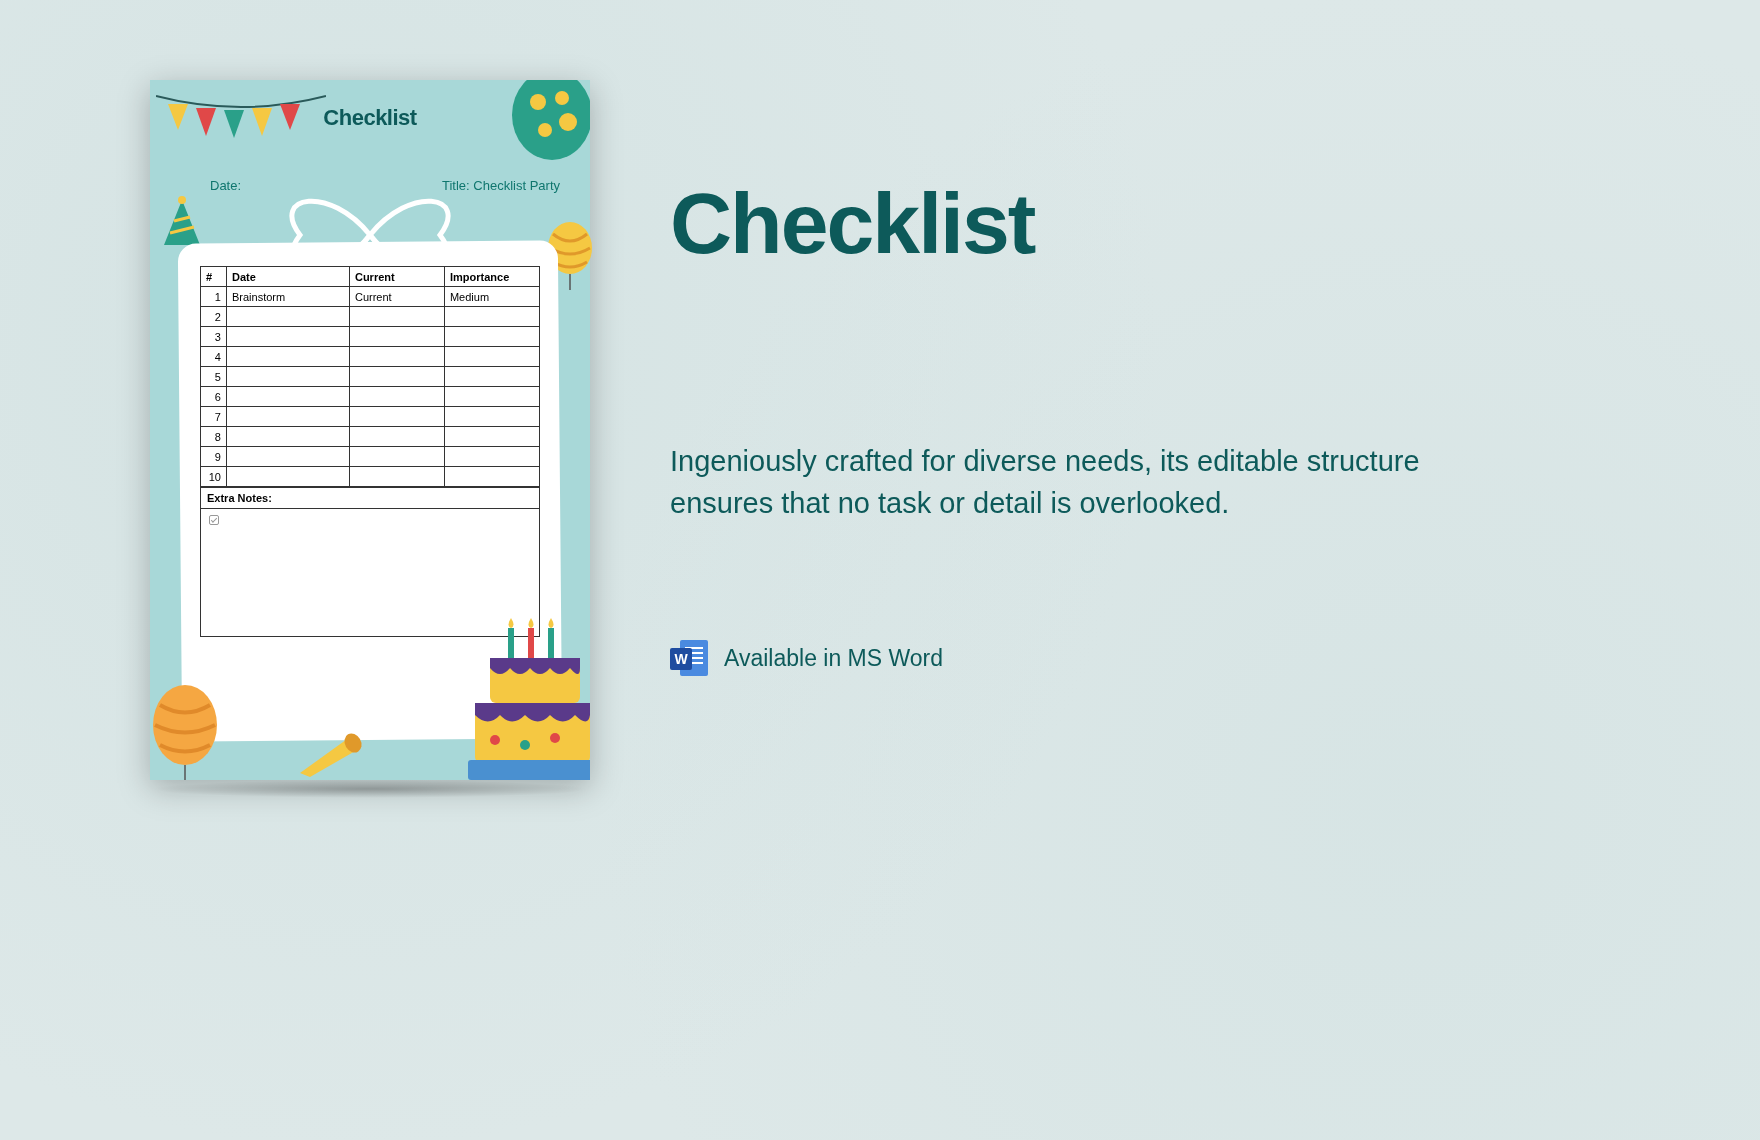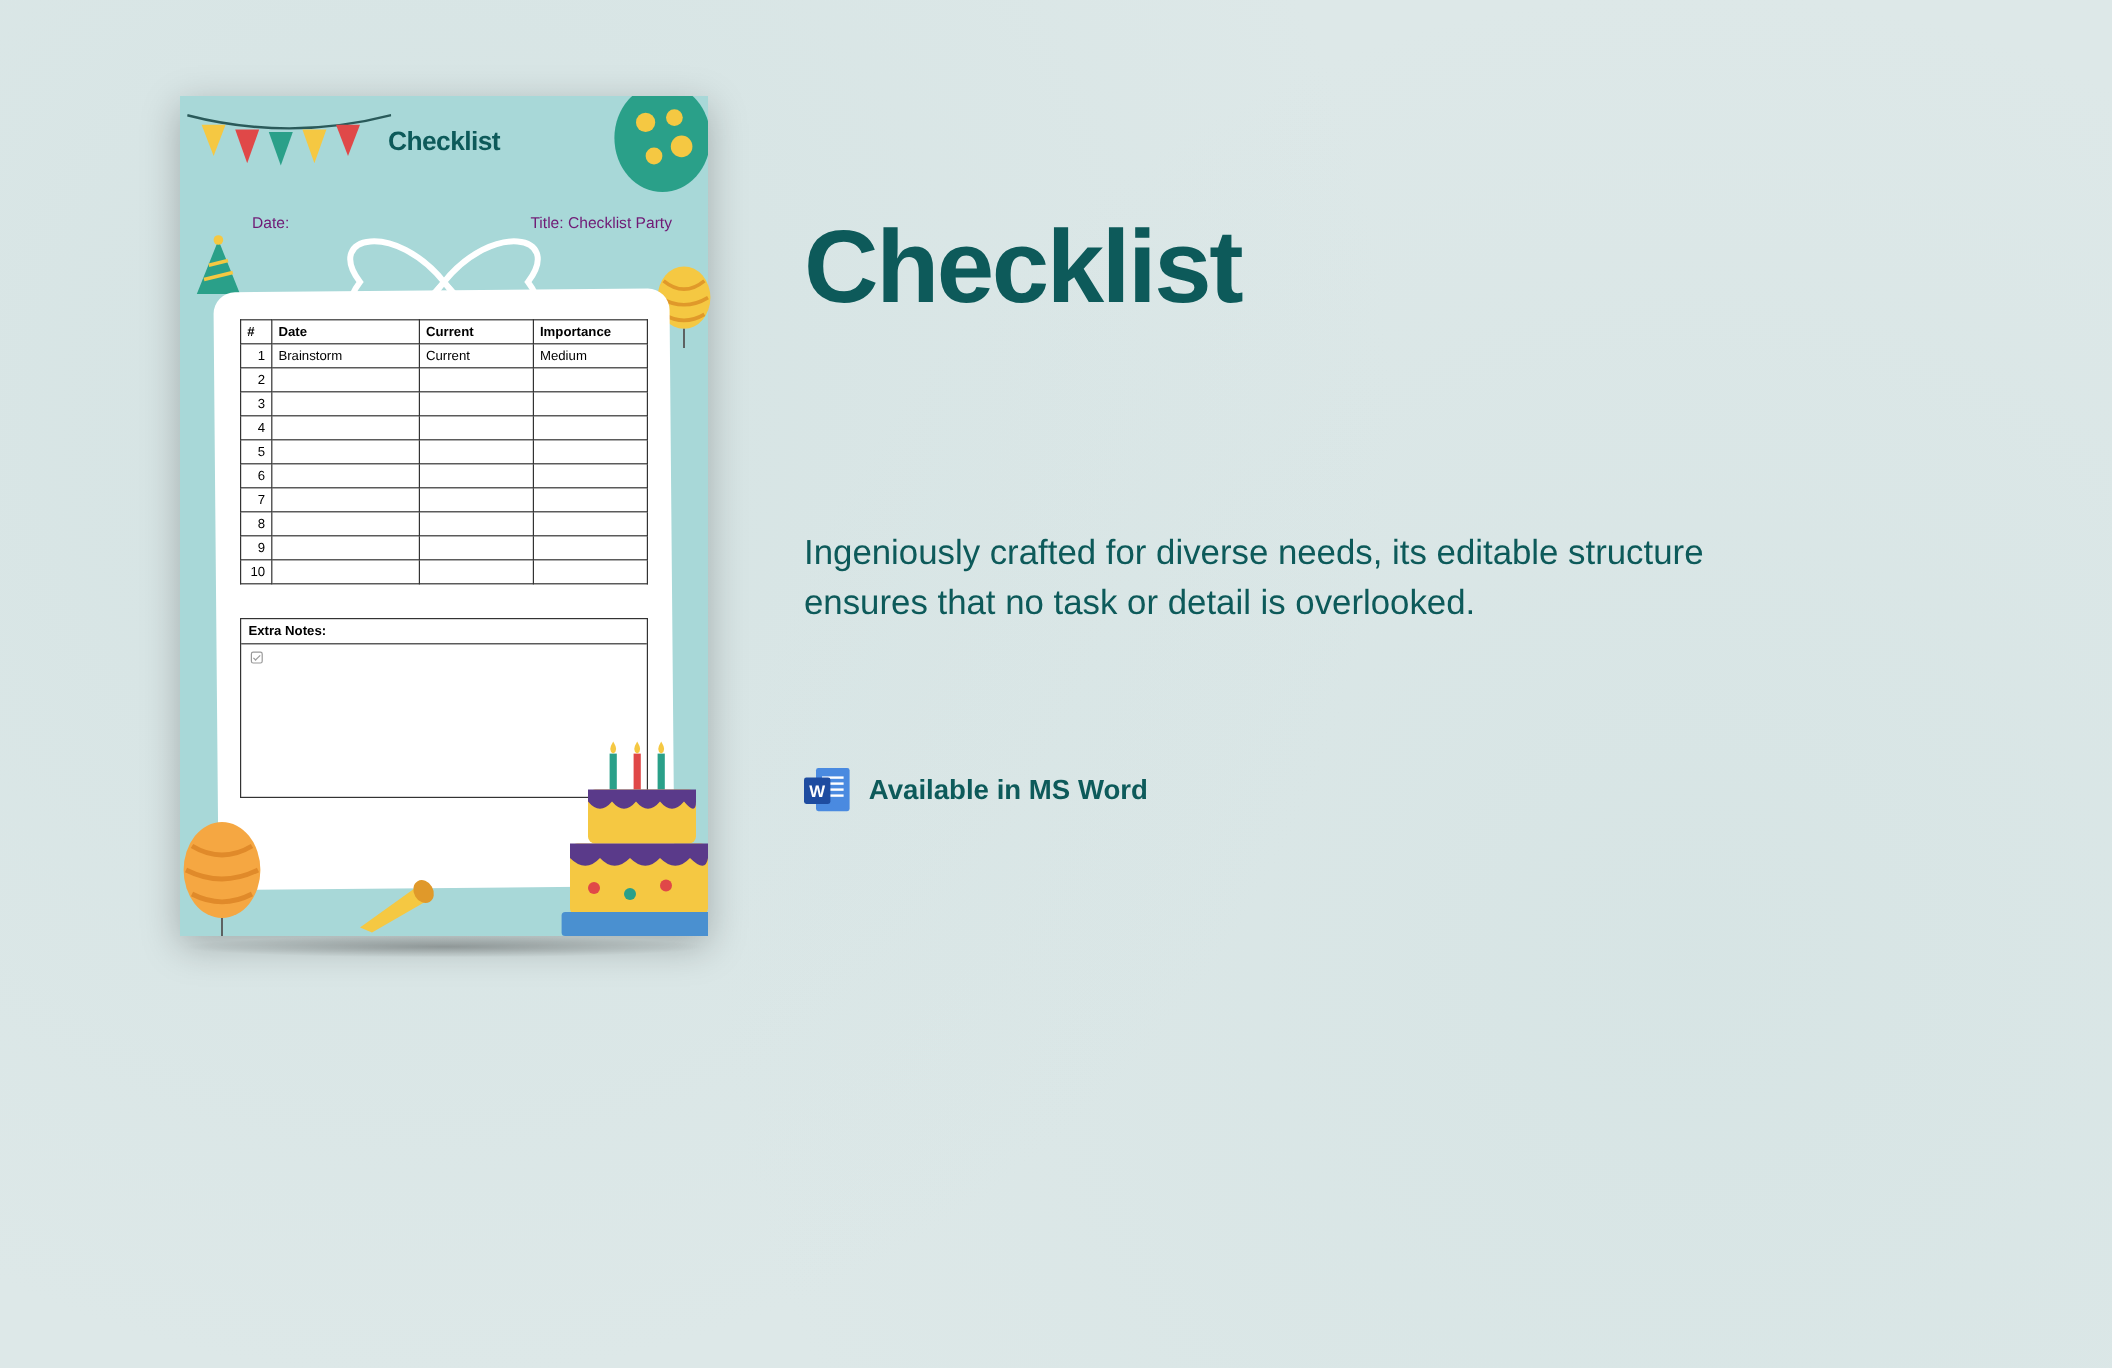--- a/index.html
+++ b/index.html
@@ -56,21 +56,21 @@
       font-size: 22px;
       letter-spacing: -0.5px;
     }
     .meta-row {
       position: absolute;
       top: 98px;
       left: 60px;
       right: 30px;
       display: flex;
       justify-content: space-between;
-      color: #701a75;
+      color: #0f766e;
       font-size: 13px;
     }
     .party-hat {
       position: absolute;
       left: 10px;
       top: 115px;
       width: 45px;
       height: 55px;
     }
     .balloon-right {
@@ -110,21 +110,20 @@
       padding: 3px 5px;
       text-align: left;
       height: 20px;
     }
     .check-table th { font-weight: 700; }
     .check-table td.num { text-align: right; width: 18px; }
     .check-table .col-task { width: 110px; }
     .check-table .col-status { width: 85px; }
     .check-table .col-imp { width: 85px; }
     .extra-notes {
-      margin-top: 28px;
       border: 1px solid #333;
       height: 150px;
     }
     .extra-header {
       border-bottom: 1px solid #333;
       padding: 4px 6px;
       font-weight: 700;
       font-size: 11px;
     }
     .extra-body {
@@ -228,21 +227,20 @@
       color: #fff;
       font-size: 14px;
       font-weight: 700;
       display: flex;
       align-items: center;
       justify-content: center;
     }
     .avail-text {
       color: #0d5a5a;
       font-size: 23px;
-      font-weight: bold;
     }
   </style>
 </head>
 <body>
 
 <div class="card-shadow"></div>
 
 <div class="template-card">
 
   <svg class="bunting" viewBox="0 0 170 60">

